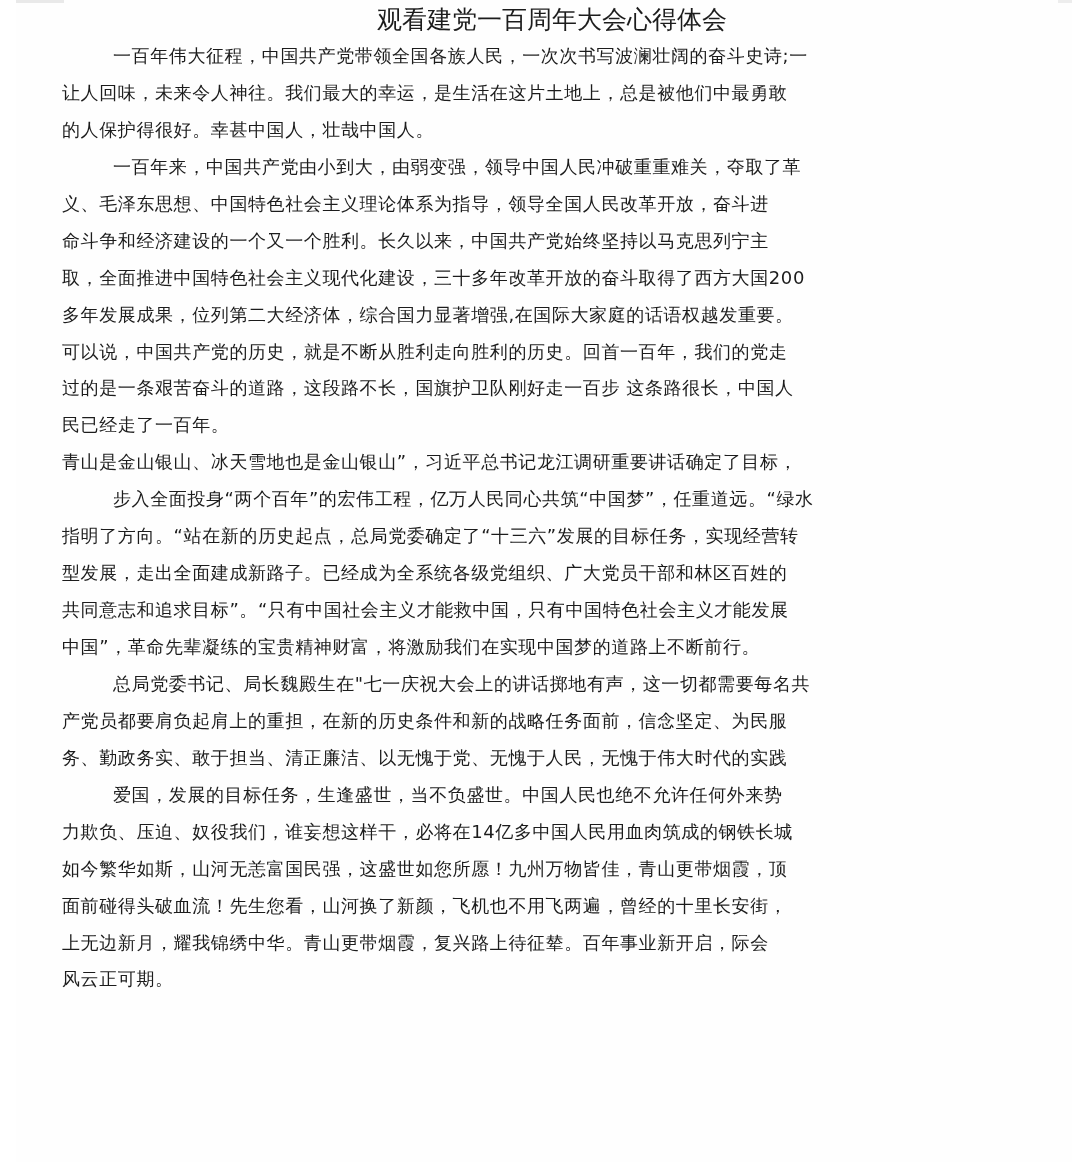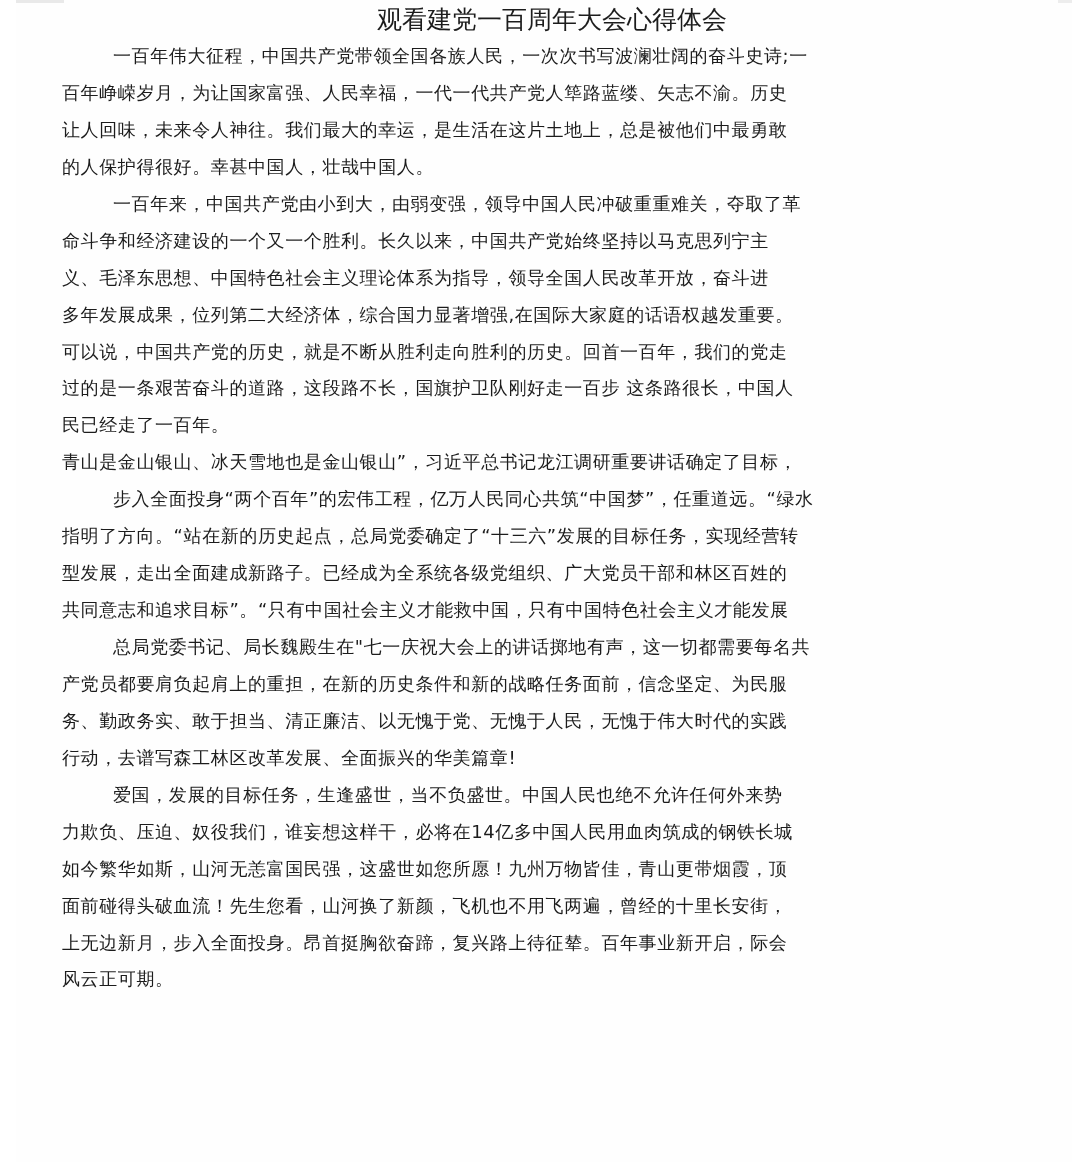--- a/index.html
+++ b/index.html
@@ -66,52 +66,52 @@
 <div class="page">
   <div class="corner-tl"></div>
   <div class="corner-tr"></div>
 
   <div class="title">观看建党一百周年大会心得体会</div>
 
   <div class="body-text">
 
     <div>
       <span class="line indent">一百年伟大征程，中国共产党带领全国各族人民，一次次书写波澜壮阔的奋斗史诗;一</span>
-      <span class="line">百年峥嵘岁月，为让国家富强、人民幸福，一代一代共产党人筚路蓝缕、矢志不渝。历史</span>
       <span class="line">让人回味，未来令人神往。我们最大的幸运，是生活在这片土地上，总是被他们中最勇敢</span>
       <span class="line">的人保护得很好。幸甚中国人，壮哉中国人。</span>
     </div>
 
     <div>
       <span class="line indent">一百年来，中国共产党由小到大，由弱变强，领导中国人民冲破重重难关，夺取了革</span>
+      <span class="line">义、毛泽东思想、中国特色社会主义理论体系为指导，领导全国人民改革开放，奋斗进</span>
       <span class="line">命斗争和经济建设的一个又一个胜利。长久以来，中国共产党始终坚持以马克思列宁主</span>
-      <span class="line">义、毛泽东思想、中国特色社会主义理论体系为指导，领导全国人民改革开放，奋斗进</span>
+      <span class="line">取，全面推进中国特色社会主义现代化建设，三十多年改革开放的奋斗取得了西方大国200</span>
       <span class="line">多年发展成果，位列第二大经济体，综合国力显著增强,在国际大家庭的话语权越发重要。</span>
       <span class="line">可以说，中国共产党的历史，就是不断从胜利走向胜利的历史。回首一百年，我们的党走</span>
       <span class="line">过的是一条艰苦奋斗的道路，这段路不长，国旗护卫队刚好走一百步 这条路很长，中国人</span>
       <span class="line">民已经走了一百年。</span>
     </div>
 
     <div>
       <span class="line">青山是金山银山、冰天雪地也是金山银山”，习近平总书记龙江调研重要讲话确定了目标，</span>
       <span class="line indent">步入全面投身“两个百年”的宏伟工程，亿万人民同心共筑“中国梦”，任重道远。“绿水</span>
       <span class="line">指明了方向。“站在新的历史起点，总局党委确定了“十三六”发展的目标任务，实现经营转</span>
       <span class="line">型发展，走出全面建成新路子。已经成为全系统各级党组织、广大党员干部和林区百姓的</span>
       <span class="line">共同意志和追求目标”。“只有中国社会主义才能救中国，只有中国特色社会主义才能发展</span>
+      <span class="line">中国”，革命先辈凝练的宝贵精神财富，将激励我们在实现中国梦的道路上不断前行。</span>
     </div>
 
     <div>
       <span class="line indent">总局党委书记、局长魏殿生在"七一庆祝大会上的讲话掷地有声，这一切都需要每名共</span>
       <span class="line">产党员都要肩负起肩上的重担，在新的历史条件和新的战略任务面前，信念坚定、为民服</span>
       <span class="line">务、勤政务实、敢于担当、清正廉洁、以无愧于党、无愧于人民，无愧于伟大时代的实践</span>
-      <span class="line">行动，去谱写森工林区改革发展、全面振兴的华美篇章!</span>
     </div>
 
     <div>
       <span class="line indent">爱国，发展的目标任务，生逢盛世，当不负盛世。中国人民也绝不允许任何外来势</span>
       <span class="line">力欺负、压迫、奴役我们，谁妄想这样干，必将在14亿多中国人民用血肉筑成的钢铁长城</span>
       <span class="line">如今繁华如斯，山河无恙富国民强，这盛世如您所愿！九州万物皆佳，青山更带烟霞，顶</span>
       <span class="line">面前碰得头破血流！先生您看，山河换了新颜，飞机也不用飞两遍，曾经的十里长安街，</span>
-      <span class="line">上无边新月，步入全面投身。昂首挺胸欲奋蹄，复兴路上待征辇。百年事业新开启，际会</span>
+      <span class="line">上无边新月，耀我锦绣中华。青山更带烟霞，复兴路上待征辇。百年事业新开启，际会</span>
       <span class="line">风云正可期。</span>
     </div>
   </div>
 </div>
 
 </body></html>

